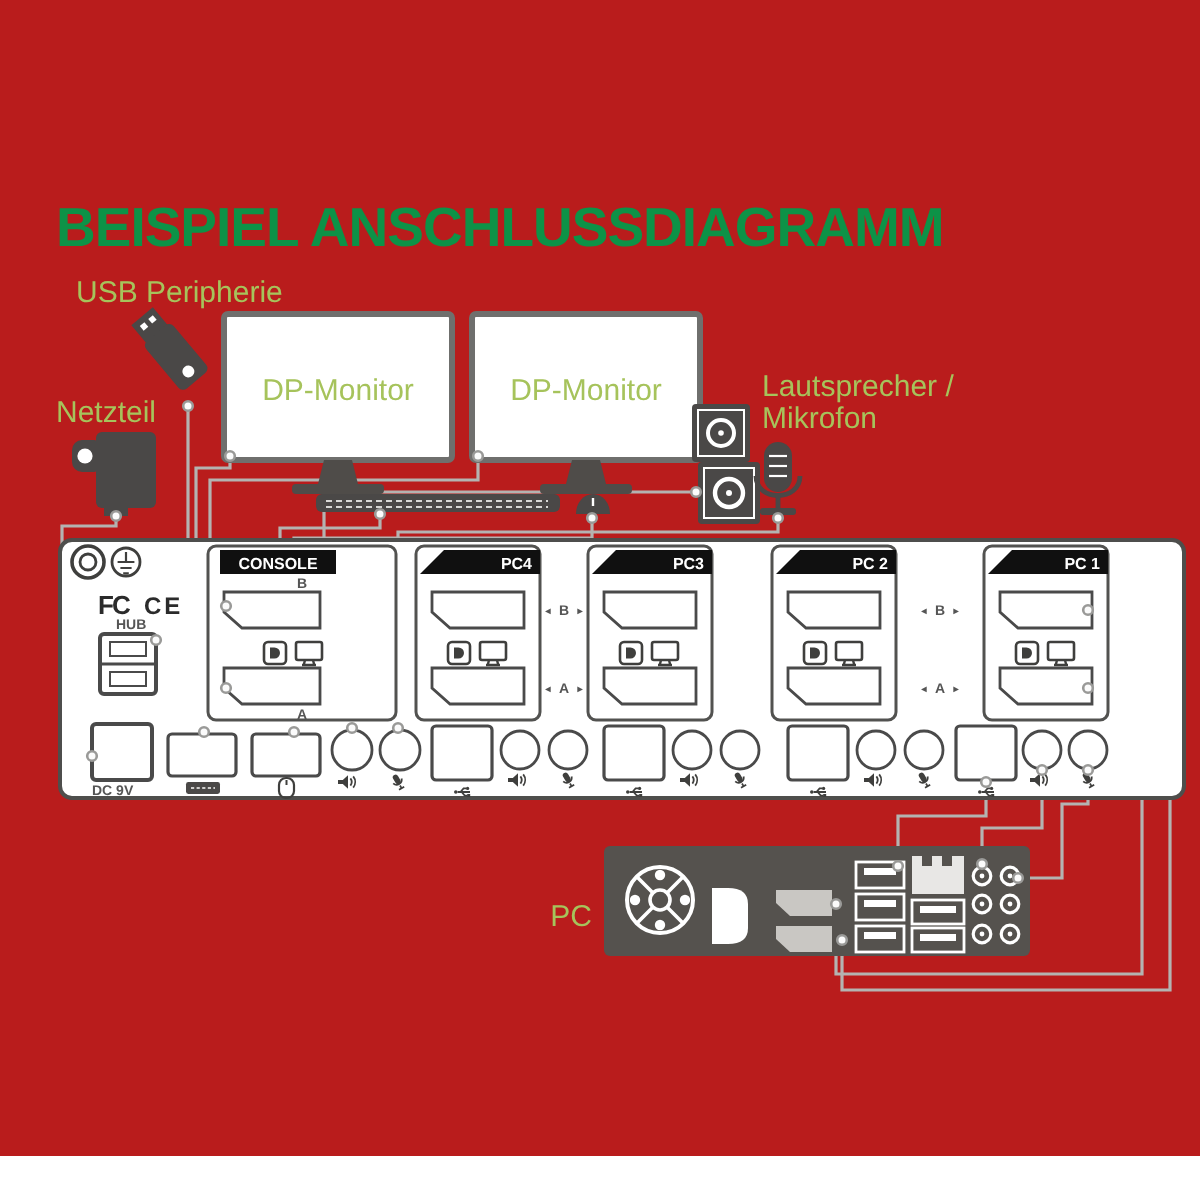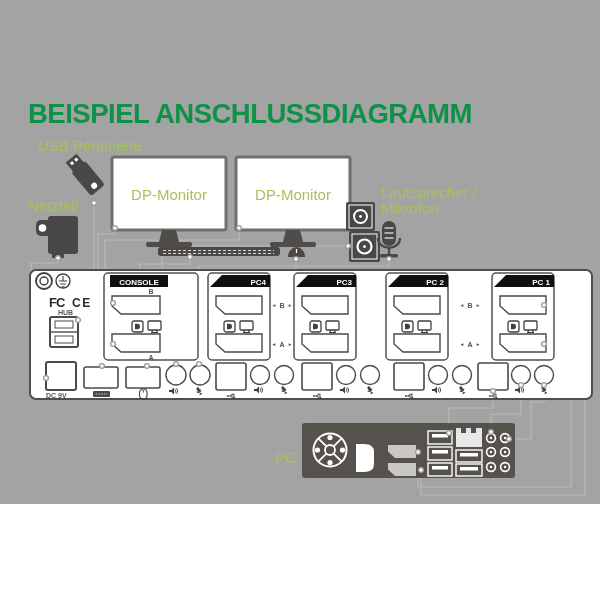--- a/index.html
+++ b/index.html
@@ -1,16 +1,16 @@
 <!DOCTYPE html>
 <html><head>
 <meta charset="utf-8">
 <style>
   html,body{margin:0;padding:0;background:#ffffff;}
-  #stage{position:relative;width:600px;height:504px;background:#a3a3a3;overflow:hidden;
+  #stage{position:relative;width:600px;height:578px;background:#b91c1c;overflow:hidden;
          font-family:"Liberation Sans",sans-serif;}
   svg text{font-family:"Liberation Sans",sans-serif;}
   .ttl{font-size:27.5px;font-weight:700;letter-spacing:-0.5px;}
   .lbl-green{font-size:15px;fill:#a6c35b;}
   .lblTxt{font-size:8px;font-weight:700;fill:#ffffff;}
   .tiny{font-size:7px;fill:#555;font-weight:700;}
   .cert{font-weight:700;fill:#2b2b2b;}
   .blk{fill:#ffffff;stroke:#525250;stroke-width:1.5;}
   .lbl{fill:#101010;}
   .port{fill:#ffffff;stroke:#4a4a4a;stroke-width:1.4;}

